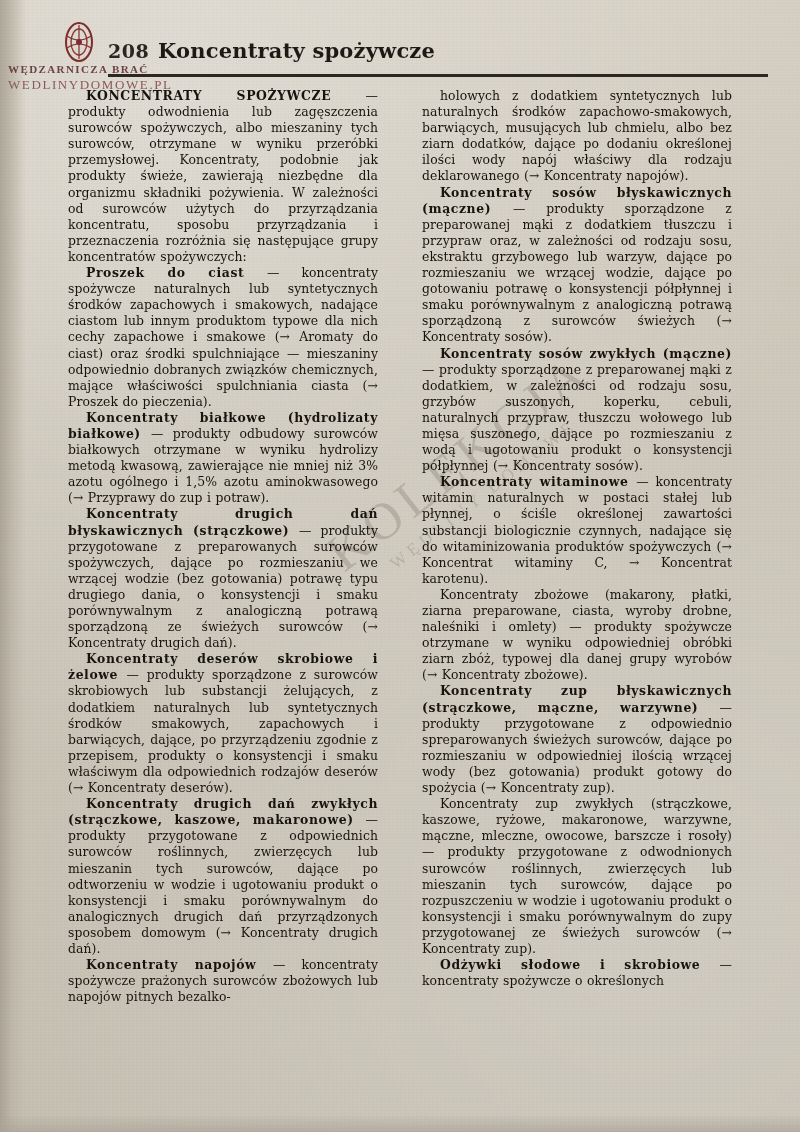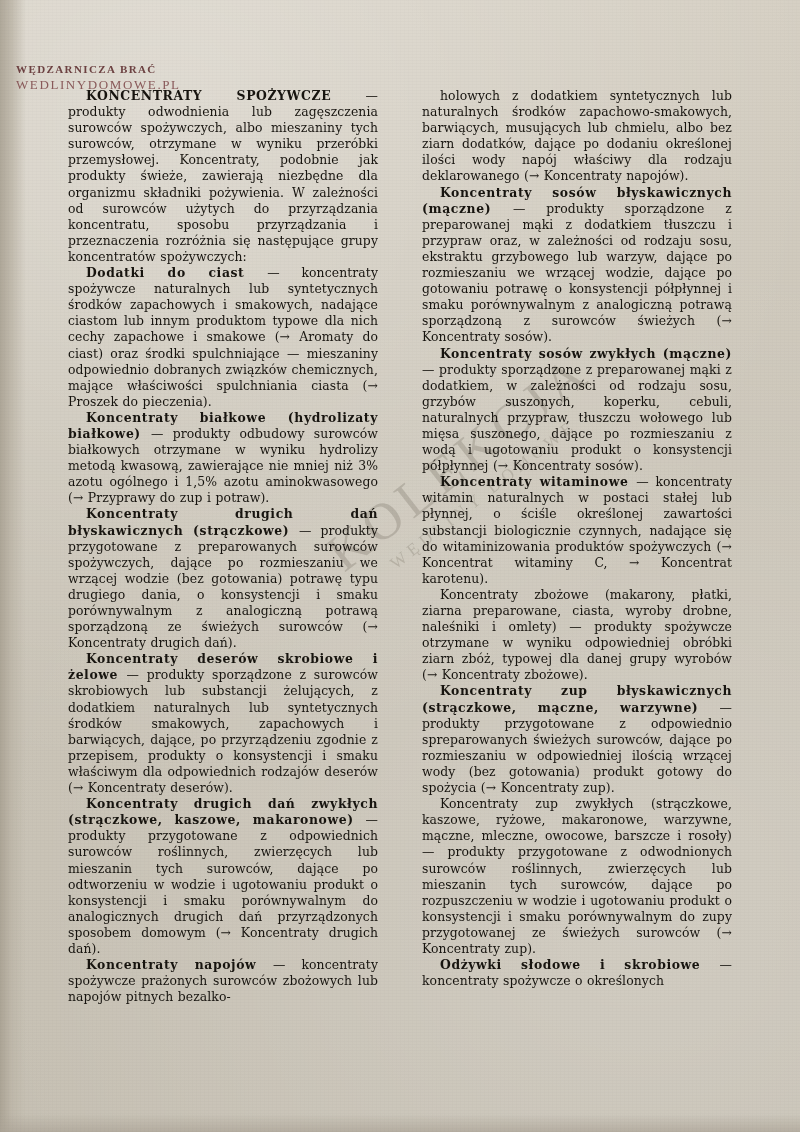--- a/index.html
+++ b/index.html
@@ -89,21 +89,21 @@
   .rule {
     position: absolute;
     left: 68px;
     top: 56px;
     width: 660px;
     height: 3px;
     background: #2c2720;
   }
   .watermark-top {
     position: absolute;
-    left: 16px;
+    left: 8px;
     top: 63px;
     font-family: "Liberation Serif", serif;
     font-size: 11px;
     letter-spacing: 1.4px;
     color: #6d4242;
     font-weight: bold;
   }
   .watermark-top .sub {
     display: block;
     font-size: 13px;
@@ -161,35 +161,50 @@
   }
   p.para b { font-weight: bold; letter-spacing: .6px; }
 </style>
 </head>
 <body>
 
 <div class="page">
   <div class="edge-left"></div>
   <div class="edge-bottom"></div>
 
+  <div class="header">
+    <div class="crest">
+      <svg width="42" height="48" viewBox="0 0 42 48">
+        <ellipse cx="21" cy="24" rx="13" ry="19" fill="none" stroke="#7e2d2d" stroke-width="2"></ellipse>
+        <ellipse cx="21" cy="24" rx="8" ry="13" fill="none" stroke="#8d3636" stroke-width="1.4"></ellipse>
+        <path d="M21 7 L21 41" stroke="#7e2d2d" stroke-width="1.2"></path>
+        <path d="M9 18 Q21 26 33 18" stroke="#7e2d2d" stroke-width="1.2" fill="none"></path>
+        <path d="M9 30 Q21 22 33 30" stroke="#7e2d2d" stroke-width="1.2" fill="none"></path>
+        <circle cx="21" cy="24" r="3" fill="#7e2d2d"></circle>
+      </svg>
+    </div>
+    <div class="folio">208</div>
+    <div class="running-title">Koncentraty spożywcze</div>
+    <div class="rule"></div>
+  </div>
 
   <div class="watermark-top">
     <span>WĘDZARNICZA BRAĆ</span>
     <span class="sub">WEDLINYDOMOWE.PL</span>
   </div>
 
   <div class="watermark-diag">
     <span>KOLEKCJA</span>
     <span class="sub2">WĘDLINY DOMOWE</span>
   </div>
 
   <div class="cols">
     <div class="col">
       <p class="para"><b>KONCENTRATY SPOŻYWCZE </b>— produkty odwodnienia lub zagęszczenia surowców spożywczych, albo mieszaniny tych surowców, otrzymane w wyniku przeróbki przemysłowej. Koncentraty, podobnie jak produkty świeże, zawierają niezbędne dla organizmu składniki pożywienia. W zależności od surowców użytych do przyrządzania koncentratu, sposobu przyrządzania i przeznaczenia rozróżnia się następujące grupy koncentratów spożywczych:</p>
-      <p class="para"><b>Dodatki do ciast </b>— koncentraty spożywcze naturalnych lub syntetycznych środków zapachowych i smakowych, nadające ciastom lub innym produktom typowe dla nich cechy zapachowe i smakowe (→ Aromaty do ciast) oraz środki spulchniające — mieszaniny odpowiednio dobranych związków chemicznych, mające właściwości spulchniania ciasta (→ Proszek do pieczenia).</p>
+      <p class="para"><b>Proszek do ciast </b>— koncentraty spożywcze naturalnych lub syntetycznych środków zapachowych i smakowych, nadające ciastom lub innym produktom typowe dla nich cechy zapachowe i smakowe (→ Aromaty do ciast) oraz środki spulchniające — mieszaniny odpowiednio dobranych związków chemicznych, mające właściwości spulchniania ciasta (→ Proszek do pieczenia).</p>
       <p class="para"><b>Koncentraty białkowe (hydrolizaty białkowe) </b>— produkty odbudowy surowców białkowych otrzymane w wyniku hydrolizy metodą kwasową, zawierające nie mniej niż 3% azotu ogólnego i 1,5% azotu aminokwasowego (→ Przyprawy do zup i potraw).</p>
       <p class="para"><b>Koncentraty drugich dań błyskawicznych (strączkowe) </b>— produkty przygotowane z preparowanych surowców spożywczych, dające po rozmieszaniu we wrzącej wodzie (bez gotowania) potrawę typu drugiego dania, o konsystencji i smaku porównywalnym z analogiczną potrawą sporządzoną ze świeżych surowców (→ Koncentraty drugich dań).</p>
       <p class="para"><b>Koncentraty deserów skrobiowe i żelowe </b>— produkty sporządzone z surowców skrobiowych lub substancji żelujących, z dodatkiem naturalnych lub syntetycznych środków smakowych, zapachowych i barwiących, dające, po przyrządzeniu zgodnie z przepisem, produkty o konsystencji i smaku właściwym dla odpowiednich rodzajów deserów (→ Koncentraty deserów).</p>
       <p class="para"><b>Koncentraty drugich dań zwykłych (strączkowe, kaszowe, makaronowe) </b>— produkty przygotowane z odpowiednich surowców roślinnych, zwierzęcych lub mieszanin tych surowców, dające po odtworzeniu w wodzie i ugotowaniu produkt o konsystencji i smaku porównywalnym do analogicznych drugich dań przyrządzonych sposobem domowym (→ Koncentraty drugich dań).</p>
       <p class="para"><b>Koncentraty napojów </b>— koncentraty spożywcze prażonych surowców zbożowych lub napojów pitnych bezalko-</p>
     </div>
     <div class="col">
       <p class="para">holowych z dodatkiem syntetycznych lub naturalnych środków zapachowo-smakowych, barwiących, musujących lub chmielu, albo bez ziarn dodatków, dające po dodaniu określonej ilości wody napój właściwy dla rodzaju deklarowanego (→ Koncentraty napojów).</p>
       <p class="para"><b>Koncentraty sosów błyskawicznych (mączne) </b>— produkty sporządzone z preparowanej mąki z dodatkiem tłuszczu i przypraw oraz, w zależności od rodzaju sosu, ekstraktu grzybowego lub warzyw, dające po rozmieszaniu we wrzącej wodzie, dające po gotowaniu potrawę o konsystencji półpłynnej i smaku porównywalnym z analogiczną potrawą sporządzoną z surowców świeżych (→ Koncentraty sosów).</p>
       <p class="para"><b>Koncentraty sosów zwykłych (mączne) </b>— produkty sporządzone z preparowanej mąki z dodatkiem, w zależności od rodzaju sosu, grzybów suszonych, koperku, cebuli, naturalnych przypraw, tłuszczu wołowego lub mięsa suszonego, dające po rozmieszaniu z wodą i ugotowaniu produkt o konsystencji półpłynnej (→ Koncentraty sosów).</p>

